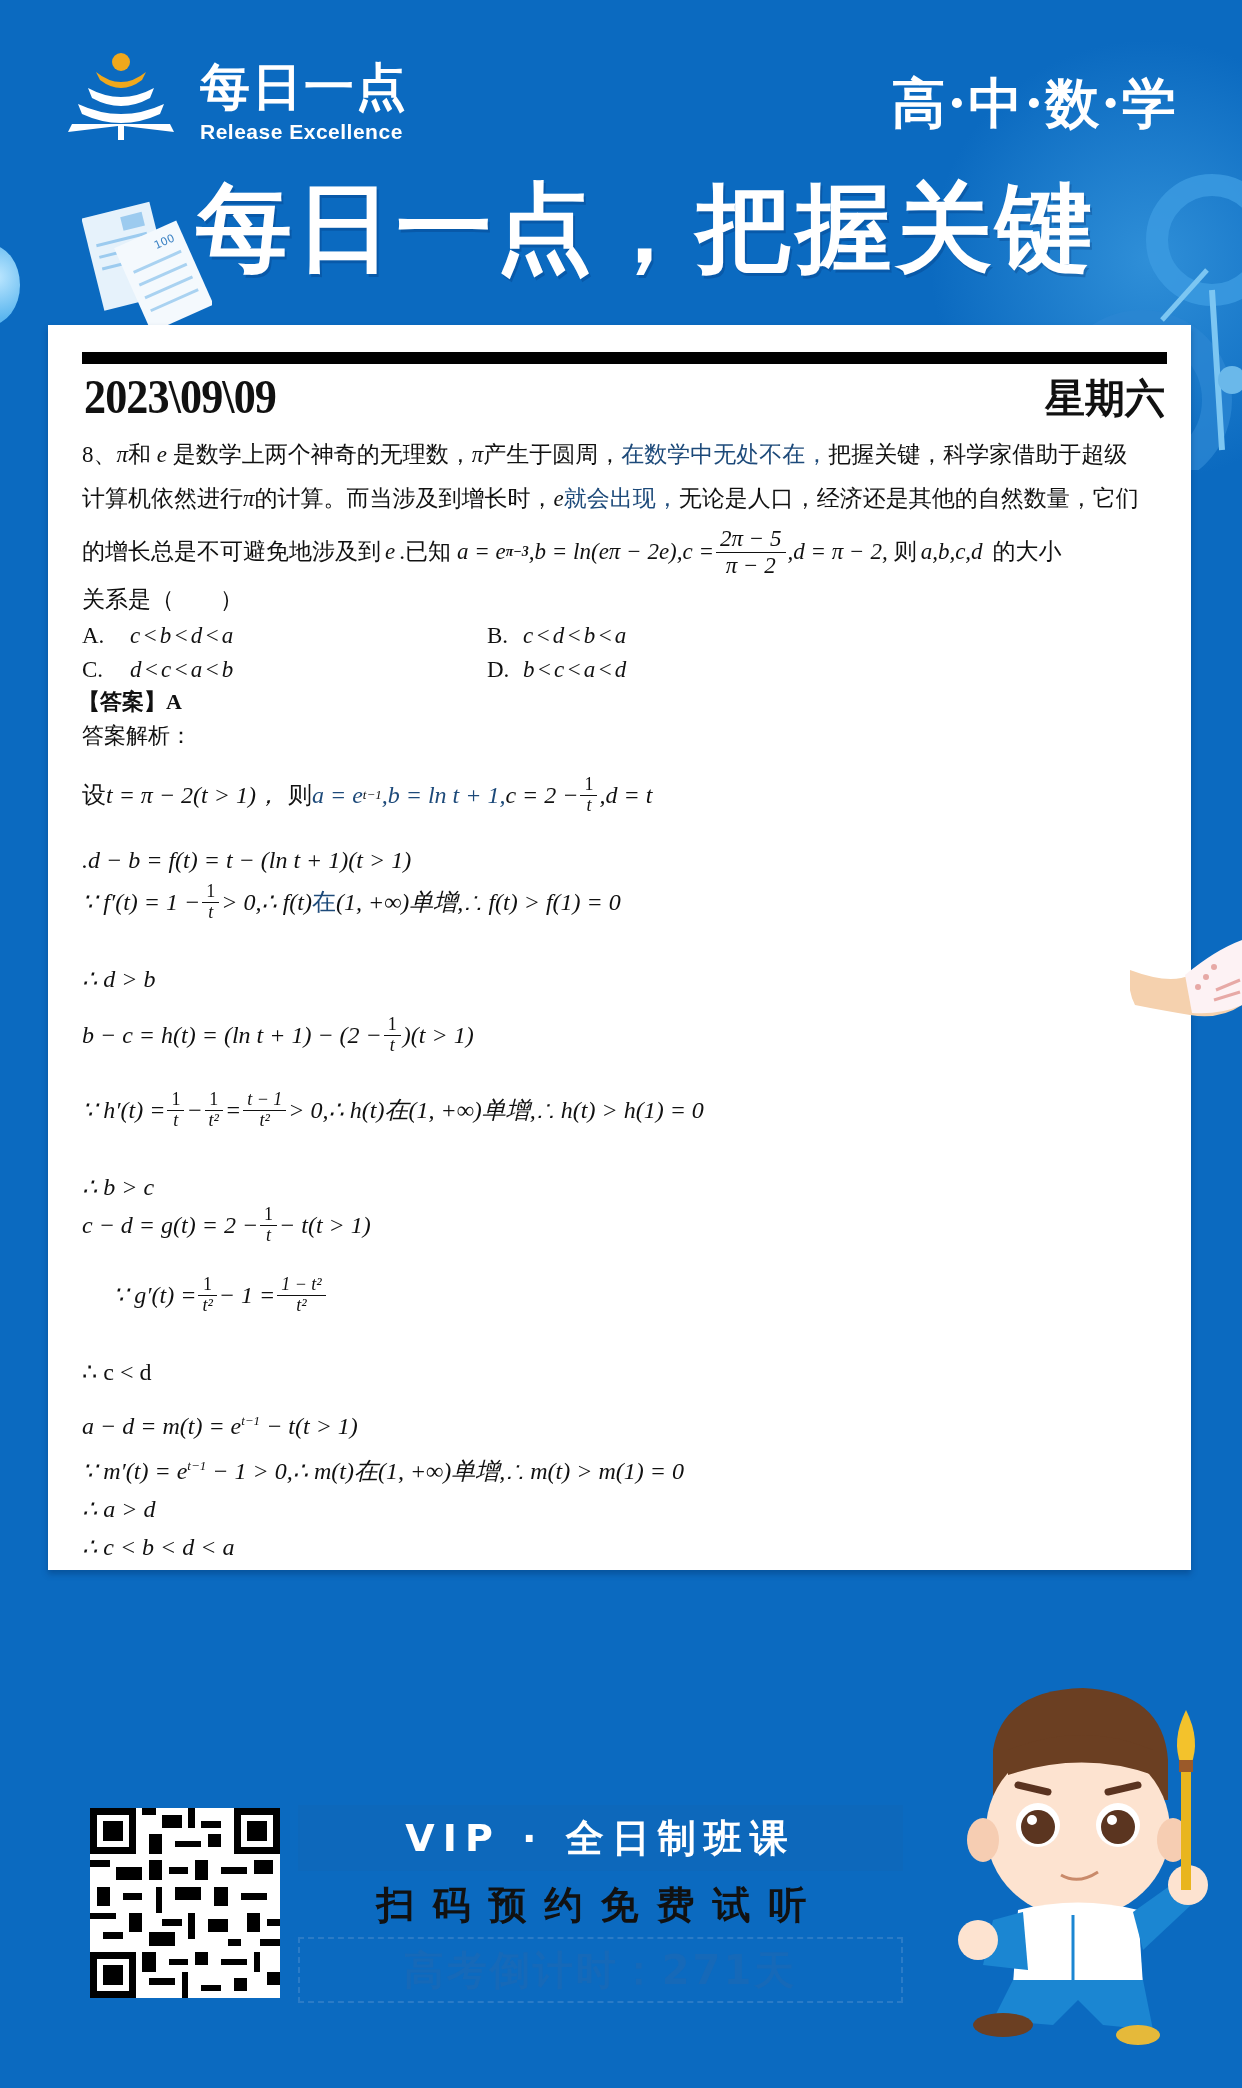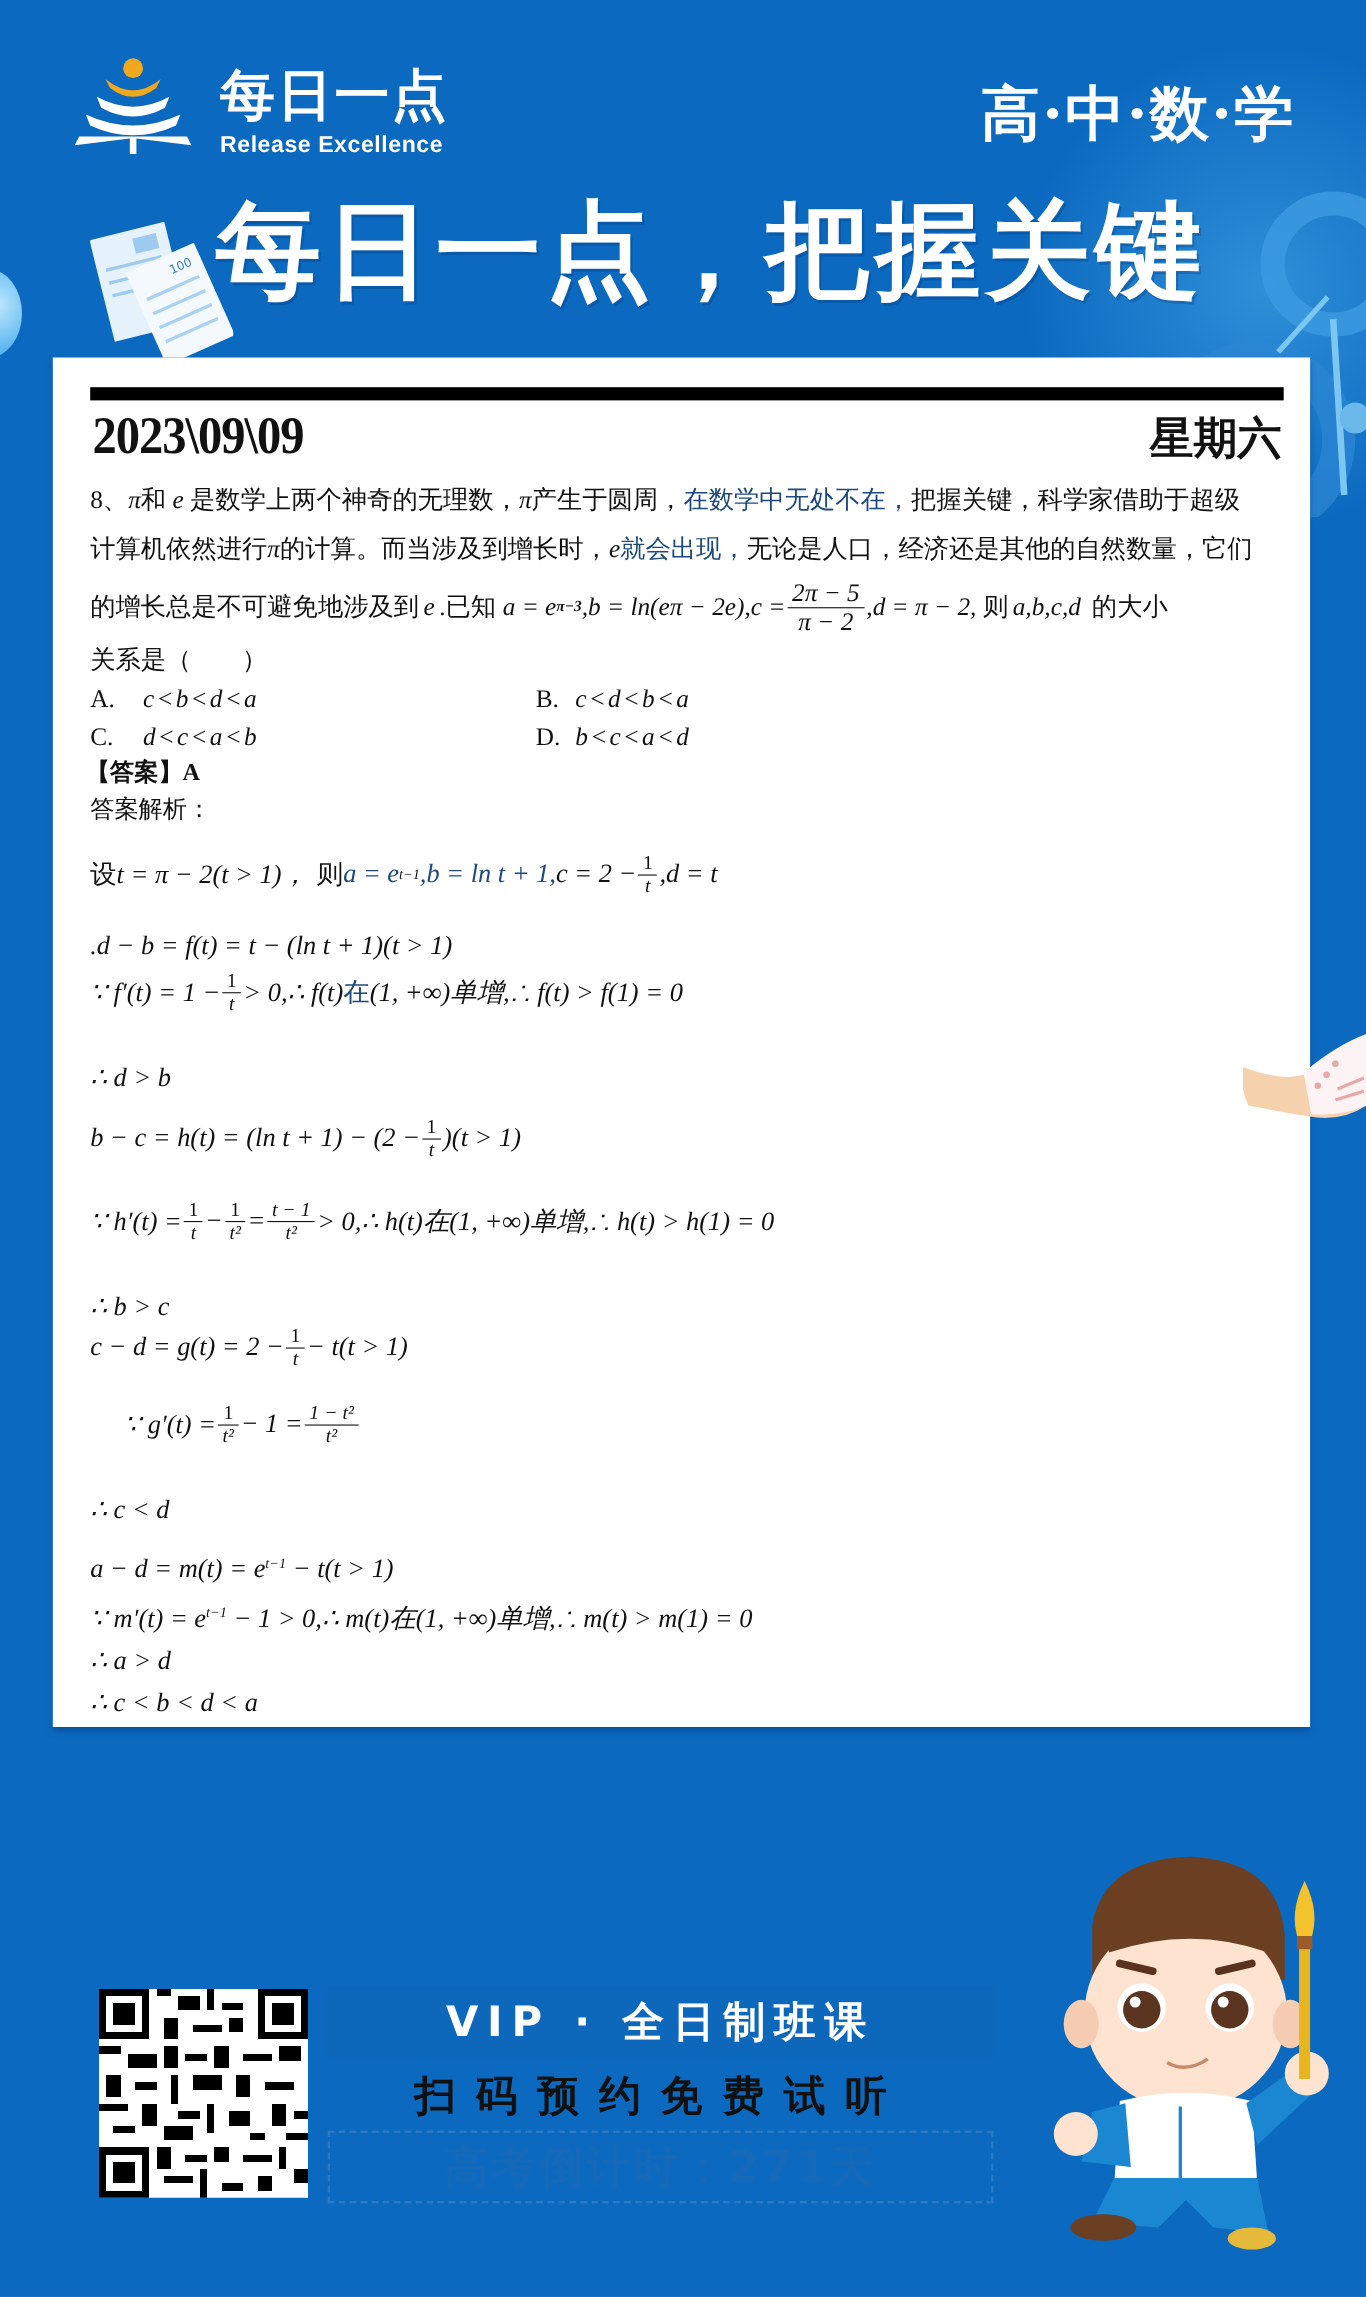--- a/index.html
+++ b/index.html
@@ -221,21 +221,21 @@
     <span class="frac" style="font-size:18px">
         <span class="num">1</span>
         <i class="den">t²</i>
       </span>
     <i>− 1 =</i>
     <span class="frac" style="font-size:18px">
         <i class="num">1 − t²</i>
         <i class="den">t²</i>
       </span>
   </div>
-  <div class="sol" style="top:1033px; font-style:italic;">∴ c &lt; d</div>
+  <div class="sol" style="top:1033px; ">∴ c &lt; d</div>
 
   <div class="sol" style="top:1088px;">
     <i>a − d = m(t) = e</i><sup style="font-size:13px;font-style:italic">t−1</sup> <i>− t(t &gt; 1)</i>
   </div>
   <div class="sol" style="top:1130px;">
     <i>∵ m′(t) = e</i><sup style="font-size:13px;font-style:italic">t−1</sup> <i>− 1 &gt; 0,∴ m(t)在(1, +∞)单增,∴ m(t) &gt; m(1) = 0</i>
   </div>
   <div class="sol" style="top:1170px; font-style:italic;">∴ a &gt; d</div>
   <div class="sol" style="top:1208px; font-style:italic;">∴ c &lt; b &lt; d &lt; a</div>
 

